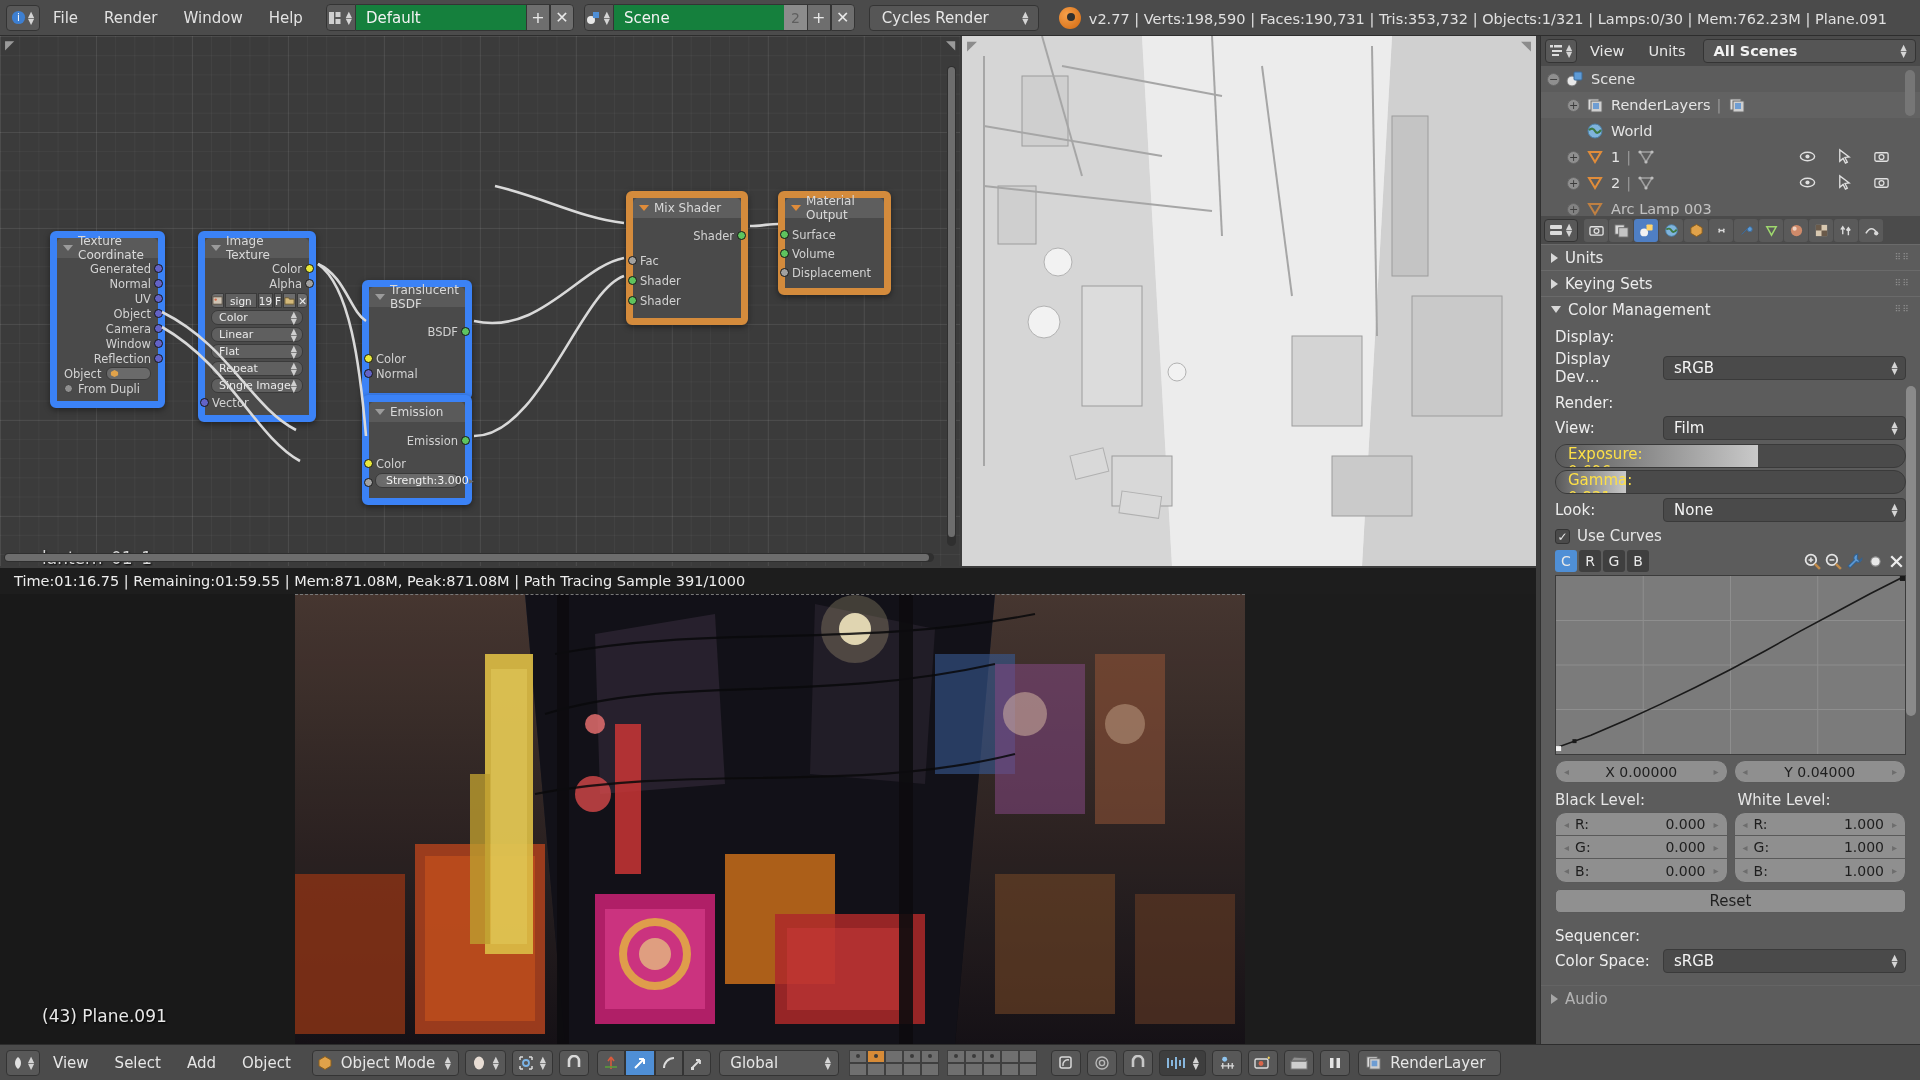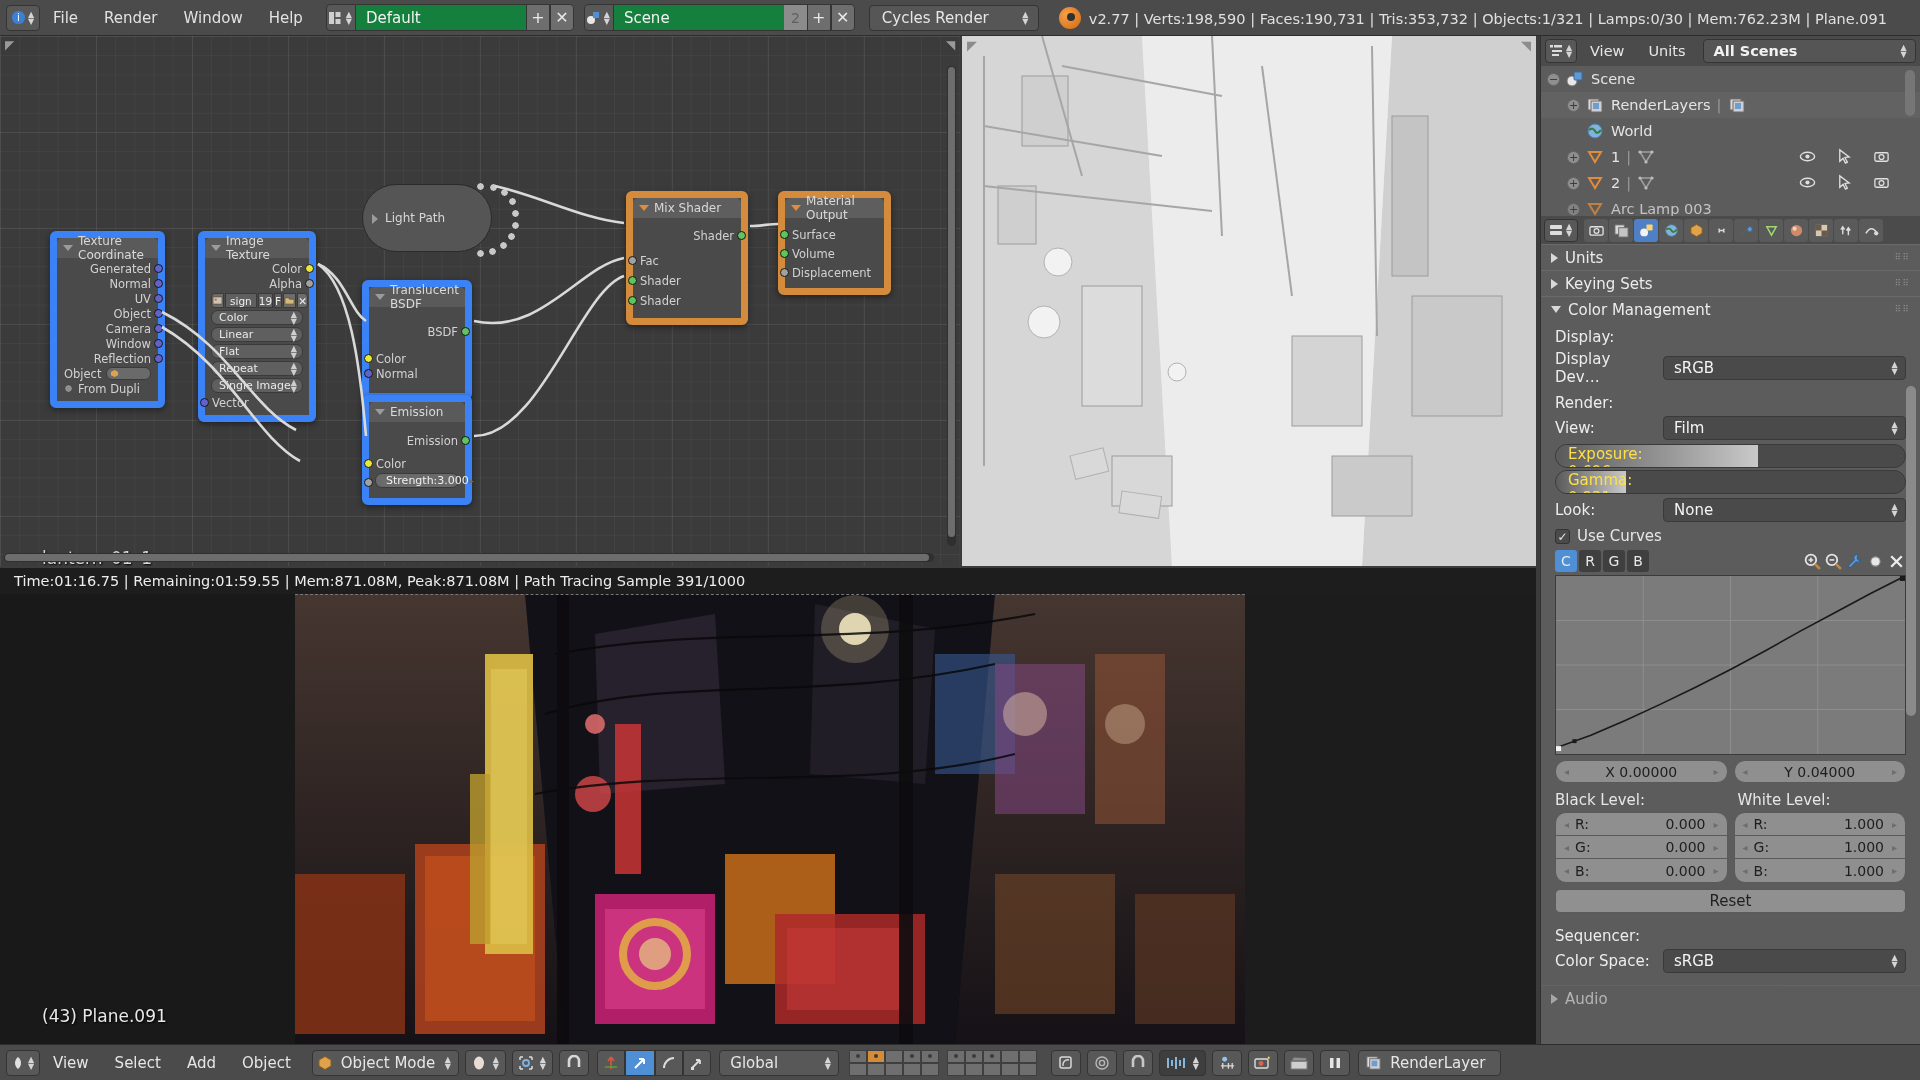--- a/index.html
+++ b/index.html
@@ -404,34 +404,20 @@
           <span>Single Image</span>
           <span class="arr">▲<br>▼</span>
         </div>
       <div class="nrow">
           <span class="sock l s-blue"></span>
           <span>Vector</span>
         </div>
     </div>
   </div>
 
-  <div class="lightpath" style="left:362px; top:148px; width:130px; height:68px;">
-    <span style="position:absolute;left:9px;top:29px;width:0;height:0;border-top:5px solid transparent;border-bottom:5px solid transparent;border-left:6px solid #9b9b9b"></span>
-    <span>Light Path</span>
-    <span class="lp-sock" style="left:113px;top:-3px"></span>
-    <span class="lp-sock" style="left:126px;top:-2px"></span>
-    <span class="lp-sock" style="left:137px;top:3px"></span>
-    <span class="lp-sock" style="left:145px;top:12px"></span>
-    <span class="lp-sock" style="left:148px;top:24px"></span>
-    <span class="lp-sock" style="left:148px;top:36px"></span>
-    <span class="lp-sock" style="left:144px;top:47px"></span>
-    <span class="lp-sock" style="left:136px;top:56px"></span>
-    <span class="lp-sock" style="left:125px;top:62px"></span>
-    <span class="lp-sock" style="left:113px;top:64px"></span>
-  </div>
 
   <div class="node" style="left:362px; top:244px; width:110px;">
     <div class="node-hdr">
       <span class="tri"></span>
       <span>Translucent BSDF</span>
     </div>
     <div class="node-body" style="padding-bottom:12px">
       <div class="nrow out" style="margin-top:14px">
           <span class="sock r s-green"></span>
           <span>BSDF</span>

